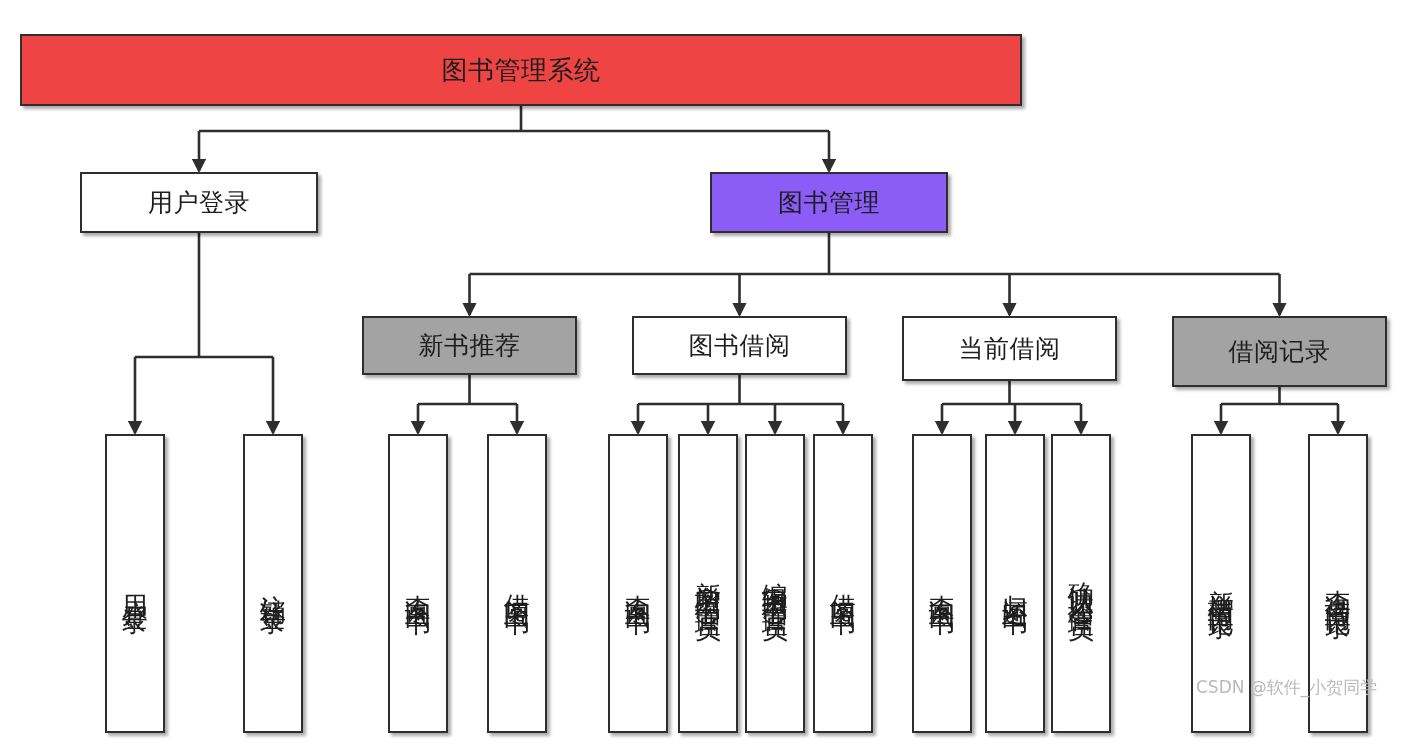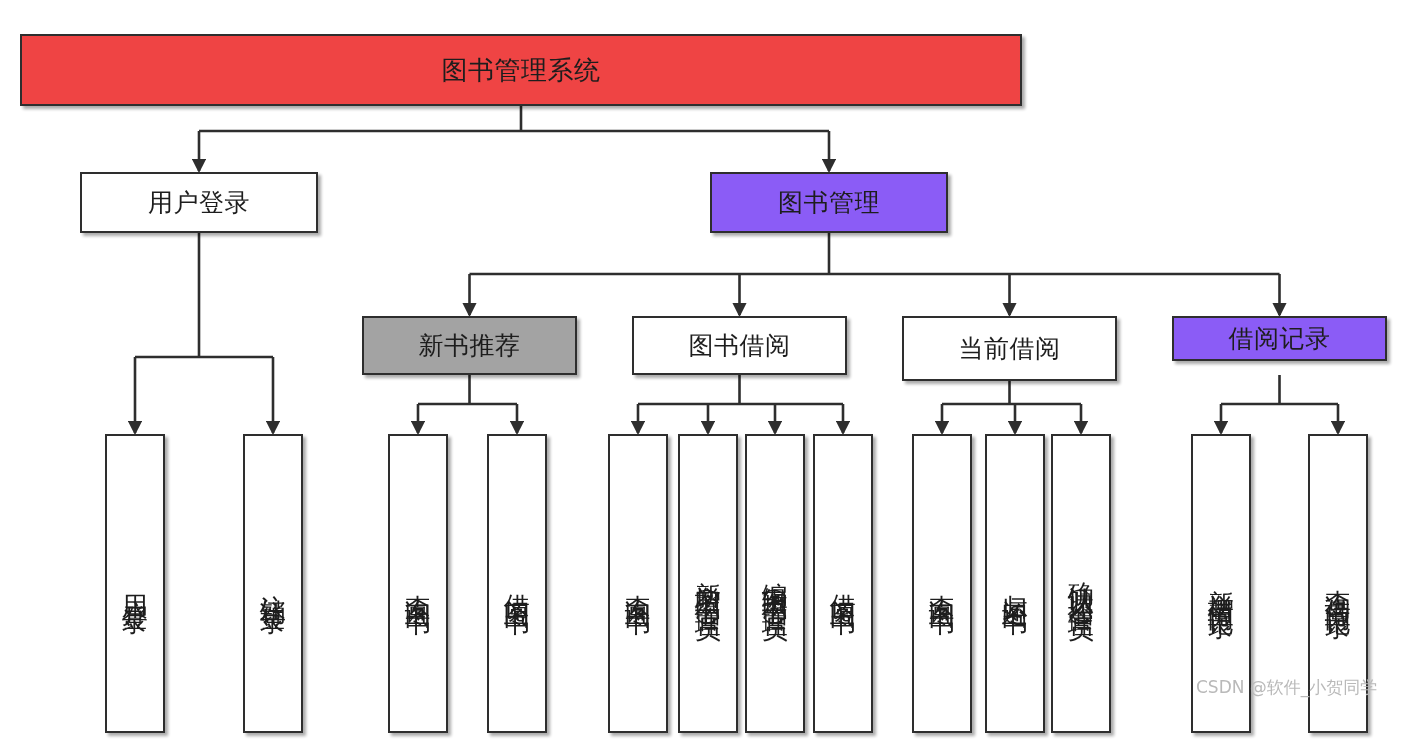--- a/index.html
+++ b/index.html
@@ -119,21 +119,21 @@
       </div>
       <div class="node horiz" style="left: 362px; top: 316px; width: 215px; height: 59px; border-color: rgb(46, 46, 46); background: #a3a3a3;">
         <div class="label" style="color: rgb(29, 29, 29);">新书推荐</div>
       </div>
       <div class="node horiz" style="left: 632px; top: 316px; width: 215px; height: 59px; border-color: rgb(46, 46, 46); background: rgb(255, 255, 255);">
         <div class="label" style="color: rgb(29, 29, 29);">图书借阅</div>
       </div>
       <div class="node horiz" style="left: 902px; top: 316px; width: 215px; height: 65px; border-color: rgb(46, 46, 46); background: rgb(255, 255, 255);">
         <div class="label" style="color: rgb(29, 29, 29);">当前借阅</div>
       </div>
-      <div class="node horiz" style="left: 1172px; top: 316px; width: 215px; height: 45px; border-color: rgb(46, 46, 46); background: #8b5cf6;">
+      <div class="node horiz" style="left: 1172px; top: 316px; width: 215px; height: 71px; border-color: rgb(46, 46, 46); background: #a3a3a3;">
         <div class="label" style="color: rgb(29, 29, 29);">借阅记录</div>
       </div>
       <div class="node vert" style="left: 105px; top: 434px; width: 60px; height: 299px; border-color: rgb(46, 46, 46); background: rgb(255, 255, 255);">
         <div class="label" style="color: rgb(29, 29, 29);">用户登录</div>
       </div>
       <div class="node vert" style="left: 243px; top: 434px; width: 60px; height: 299px; border-color: rgb(46, 46, 46); background: rgb(255, 255, 255);">
         <div class="label" style="color: rgb(29, 29, 29);">注销登录</div>
       </div>
       <div class="node vert" style="left: 388px; top: 434px; width: 60px; height: 299px; border-color: rgb(46, 46, 46); background: rgb(255, 255, 255);">
         <div class="label" style="color: rgb(29, 29, 29);">查询图书</div>

